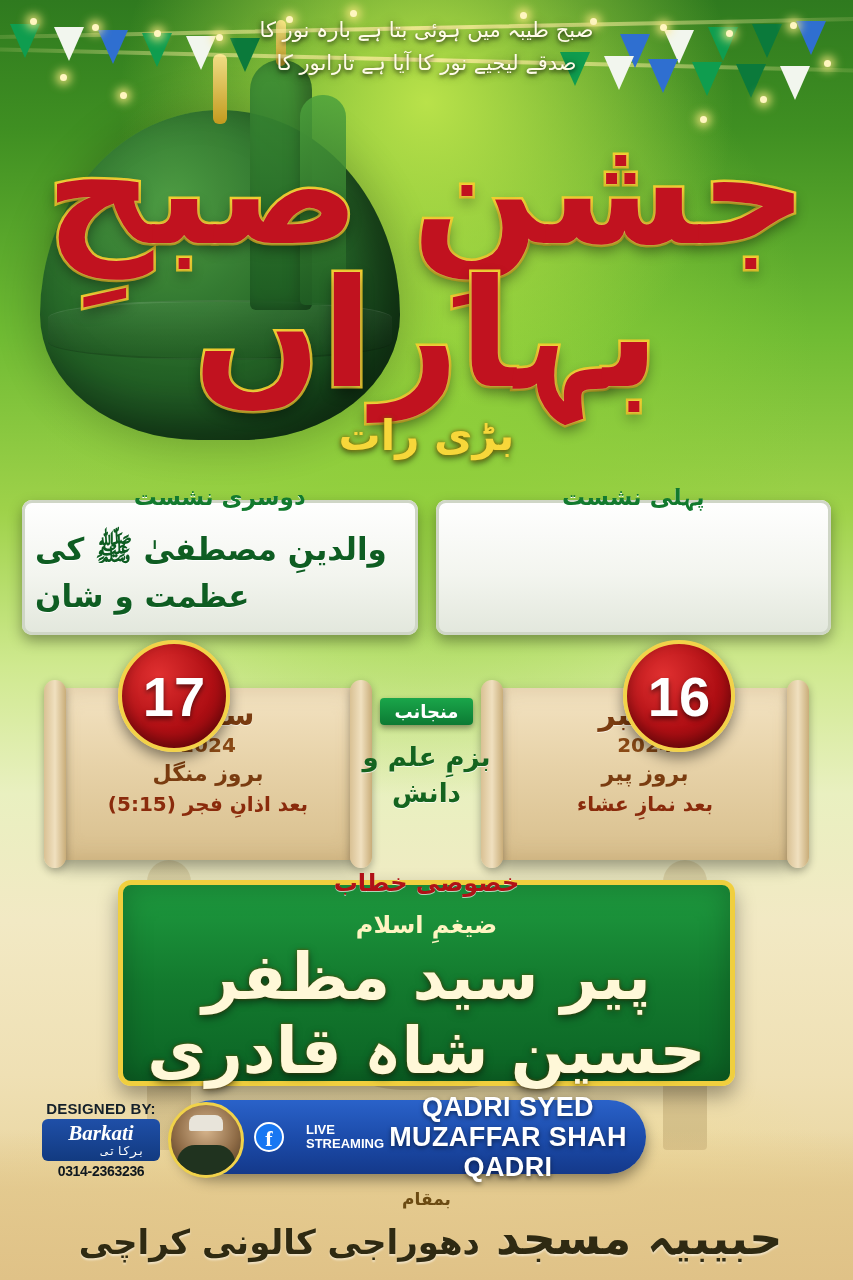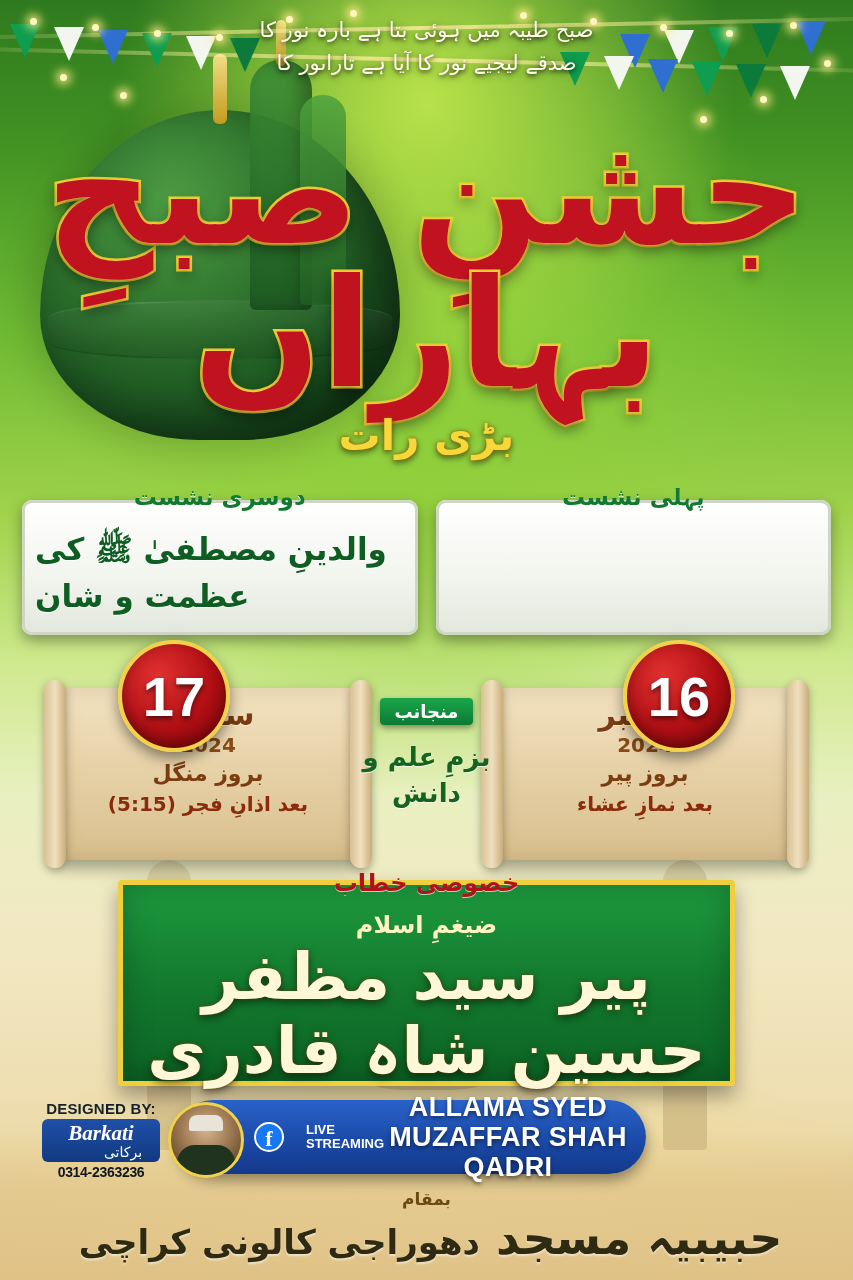--- a/index.html
+++ b/index.html
@@ -344,21 +344,21 @@
     color: #14641f;
     line-height: 1.4;
     text-shadow: 0 1px 0 rgba(255,255,255,.7);
   }
 
   
   .speaker-panel {
     position: absolute;
     top: 880px; left: 118px; right: 118px;
     height: 196px;
-    border-radius: 4px;
+    border-radius: 13px;
     background: linear-gradient(180deg,#1e9b3f 0%, #137a2e 50%, #0c6425 100%);
     border: 5px solid #f0cf3e;
     box-shadow: 0 10px 20px rgba(0,0,0,.35), inset 0 0 30px rgba(0,0,0,.25);
     text-align: center;
     z-index: 6;
   }
   .speaker-panel .khitab {
     position: absolute;
     top: -16px; left: 50%;
     transform: translateX(-50%);
@@ -413,22 +413,22 @@
   }
   .designed .brand .n {
     font-family: "Liberation Serif", serif;
     font-style: italic;
     font-size: 21px;
     font-weight: bold;
     line-height: 1;
   }
   .designed .brand .ar {
     direction: rtl;
-    font-family: Liberation Sans, sans-serif;
-    font-size: 14px;
+    font-family: Liberation Mono, monospace;
+    font-size: 12px;
     margin-left: 44px;
   }
   .designed .phone {
     margin-top: 2px;
     font-size: 14px;
     font-weight: bold;
     color: #10181f;
     letter-spacing: -.3px;
   }
 
@@ -650,21 +650,21 @@
     <div class="portrait">
       <div class="cap"></div>
         <div class="body"></div>
     </div>
     <div class="fb">f</div>
     <div class="livetxt">
       <div>LIVE</div>
       <div>STREAMING</div>
     </div>
     <div class="names">
-      <div>ALLAMA SYED</div>
+      <div>QADRI SYED</div>
       <div>MUZAFFAR SHAH QADRI</div>
     </div>
   </div>
 
   <div class="venue">
     <div class="top">بمقام</div>
     <div class="name">
       <span>حبیبیہ مسجد</span>
       <span class="sm">دھوراجی کالونی کراچی</span>
     </div>

